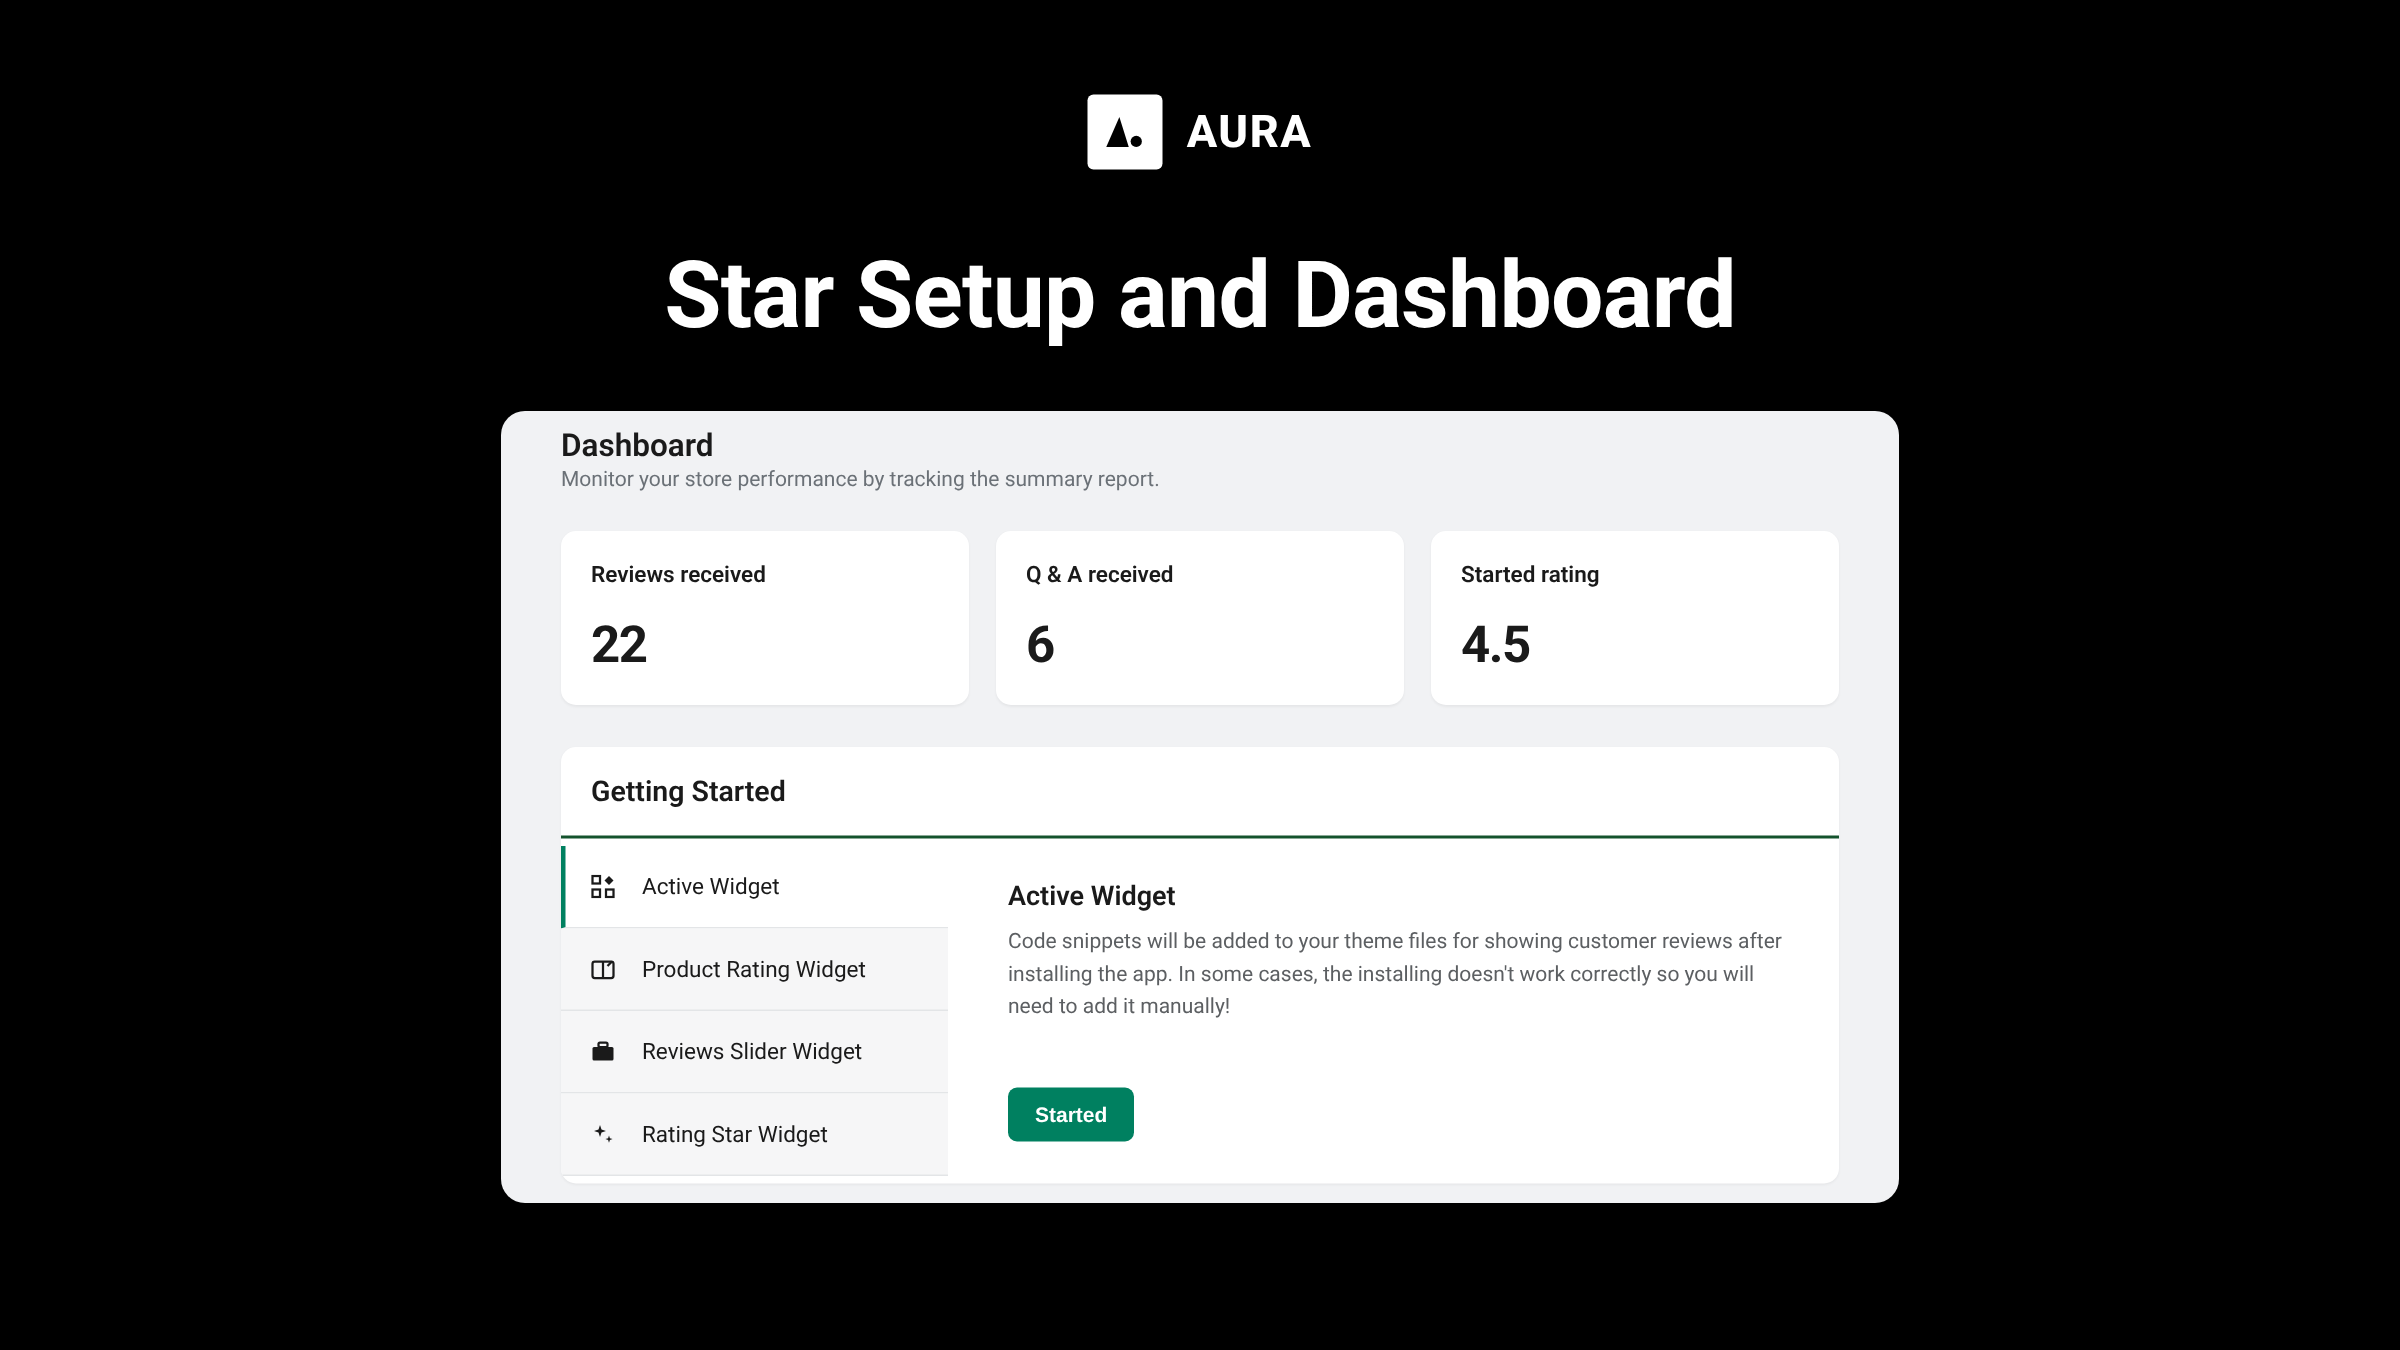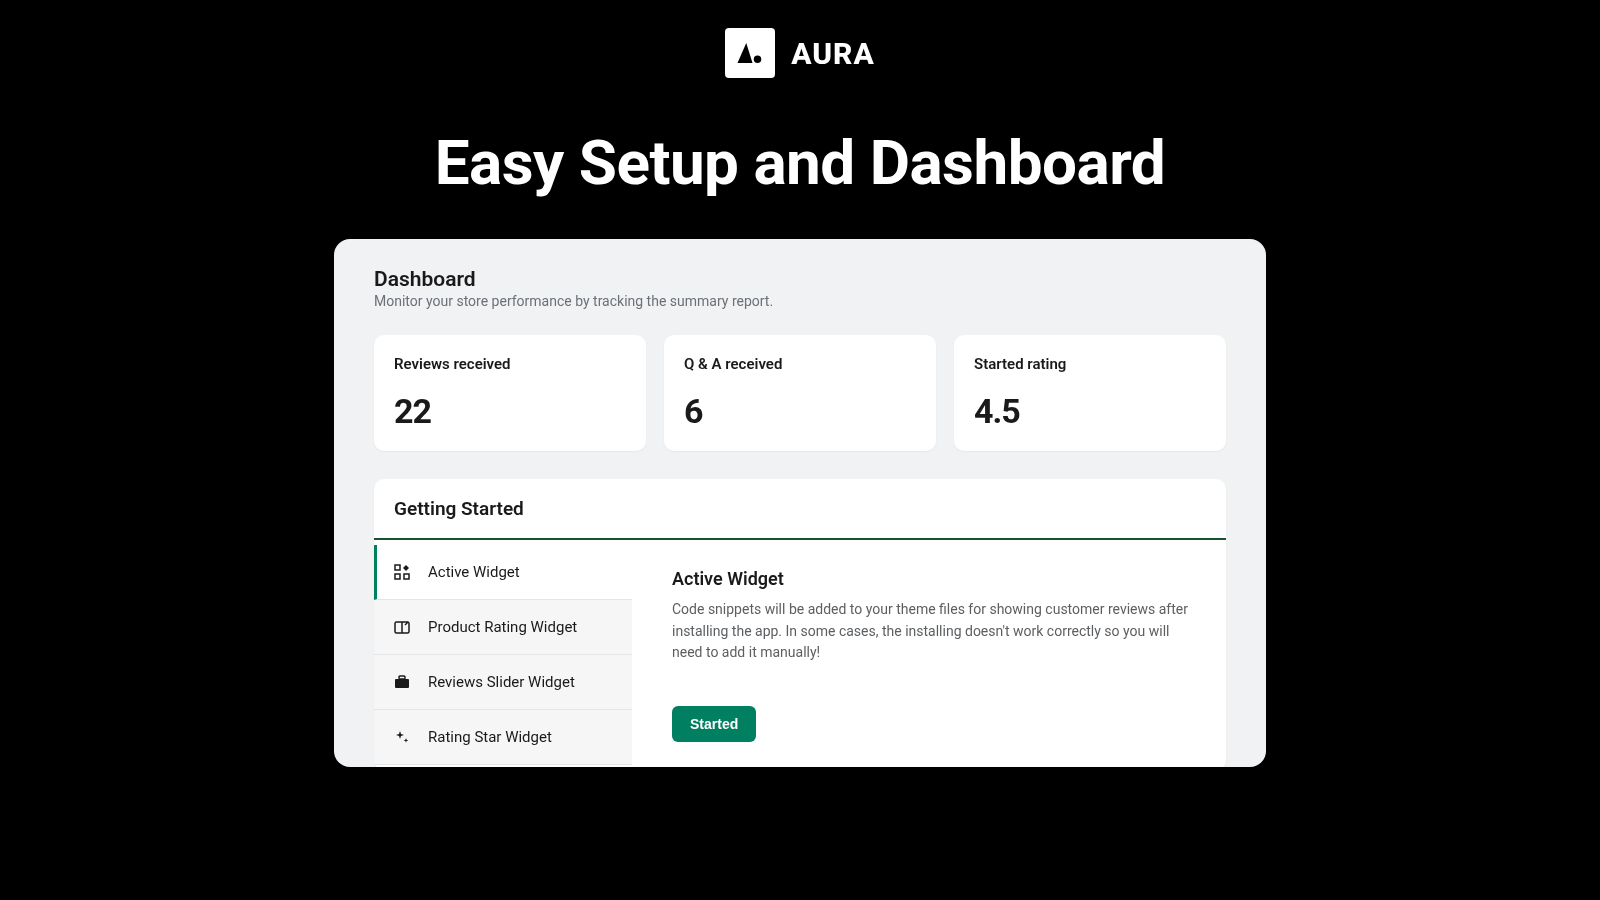--- a/index.html
+++ b/index.html
@@ -7,21 +7,21 @@
     background: #000;
     font-family: -apple-system, BlinkMacSystemFont, "Segoe UI", Roboto, Arial, sans-serif;
     width: 1600px;
     height: 900px;
     overflow: hidden;
   }
   .header {
     display: flex;
     flex-direction: column;
     align-items: center;
-    padding-top: 28px;
+    padding-top: 63px;
   }
   .brand {
     display: flex;
     align-items: center;
     gap: 16px;
   }
   .brand-logo {
     width: 50px;
     height: 50px;
     background: #fff;
@@ -42,21 +42,21 @@
     font-size: 62px;
     font-weight: 700;
     margin-top: 48px;
     letter-spacing: -0.5px;
   }
   .panel {
     width: 932px;
     margin: 40px auto 0;
     background: #f1f2f4;
     border-radius: 16px;
-    padding: 28px 40px 0 40px;
+    padding: 12px 40px 0 40px;
     height: 528px;
     overflow: hidden;
   }
   .panel-title {
     font-size: 21px;
     font-weight: 600;
     color: #1a1a1a;
   }
   .panel-subtitle {
     font-size: 14px;
@@ -166,21 +166,21 @@
 <div class="header">
   <div class="brand">
     <div class="brand-logo">
       <svg viewBox="0 0 24 24" fill="#000">
           <path d="M9 4 L2 20 L14 20 Z"></path>
           <circle cx="18" cy="17" r="3"></circle>
         </svg>
     </div>
     <div class="brand-name">AURA</div>
   </div>
-  <div class="hero-title">Easy Setup and Dashboard</div>
+  <div class="hero-title">Star Setup and Dashboard</div>
 </div>
 
 <div class="panel">
   <div class="panel-title">Dashboard</div>
   <div class="panel-subtitle">Monitor your store performance by tracking the summary report.</div>
 
   <div class="stats">
     <div class="stat-card">
       <div class="stat-label">Reviews received</div>
       <div class="stat-value">22</div>

